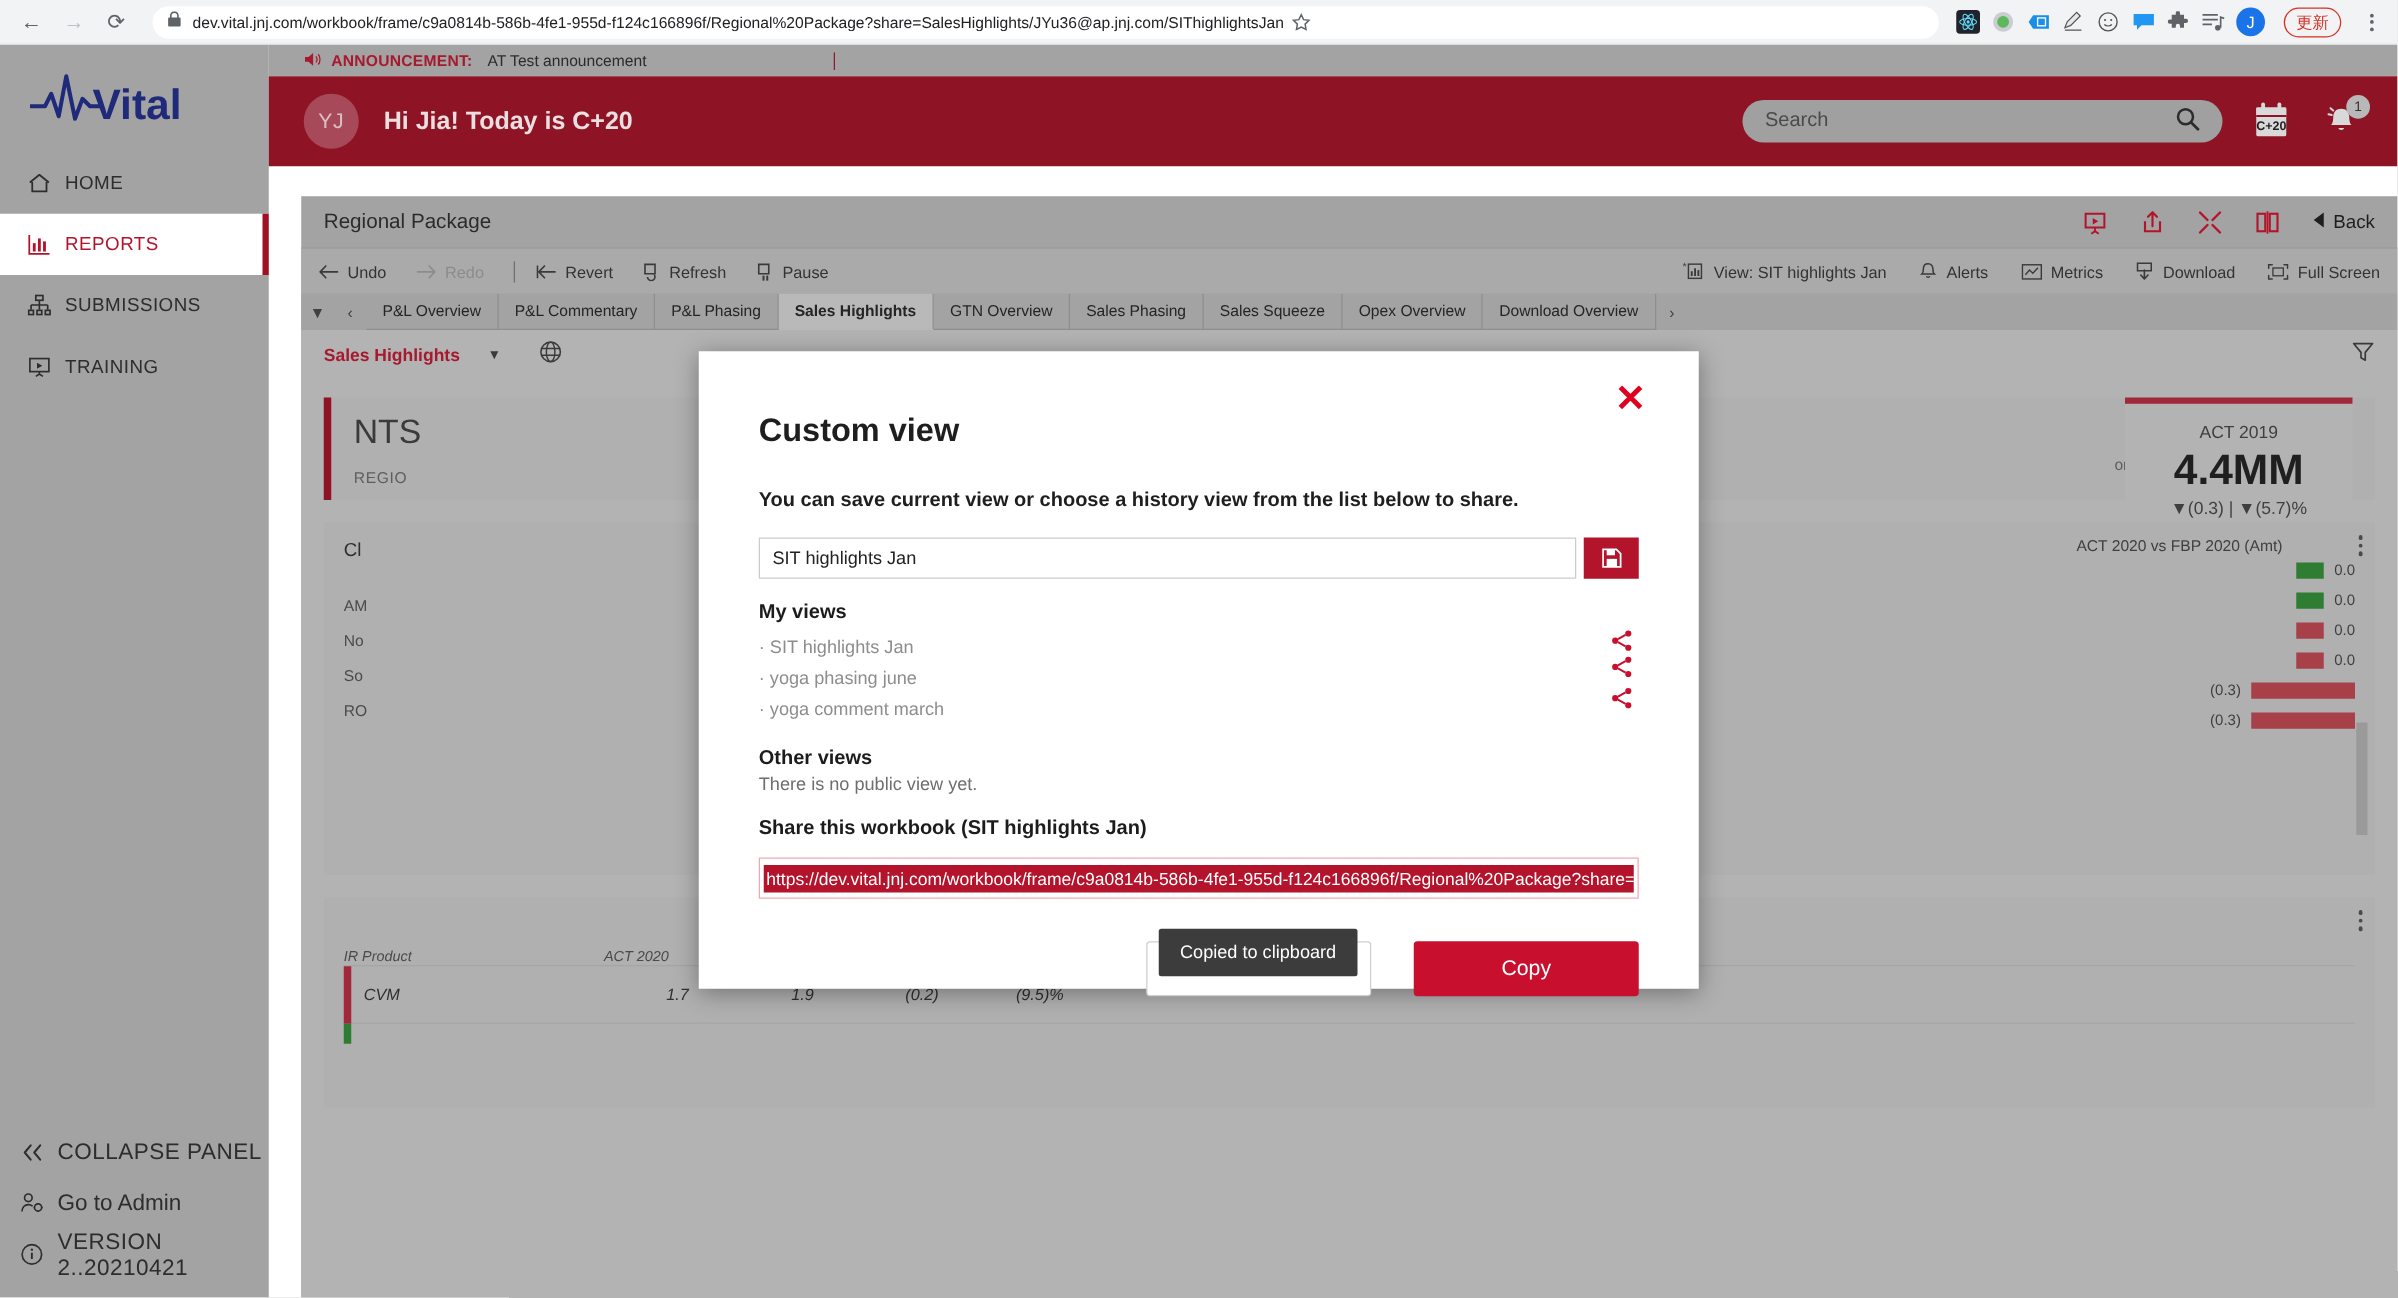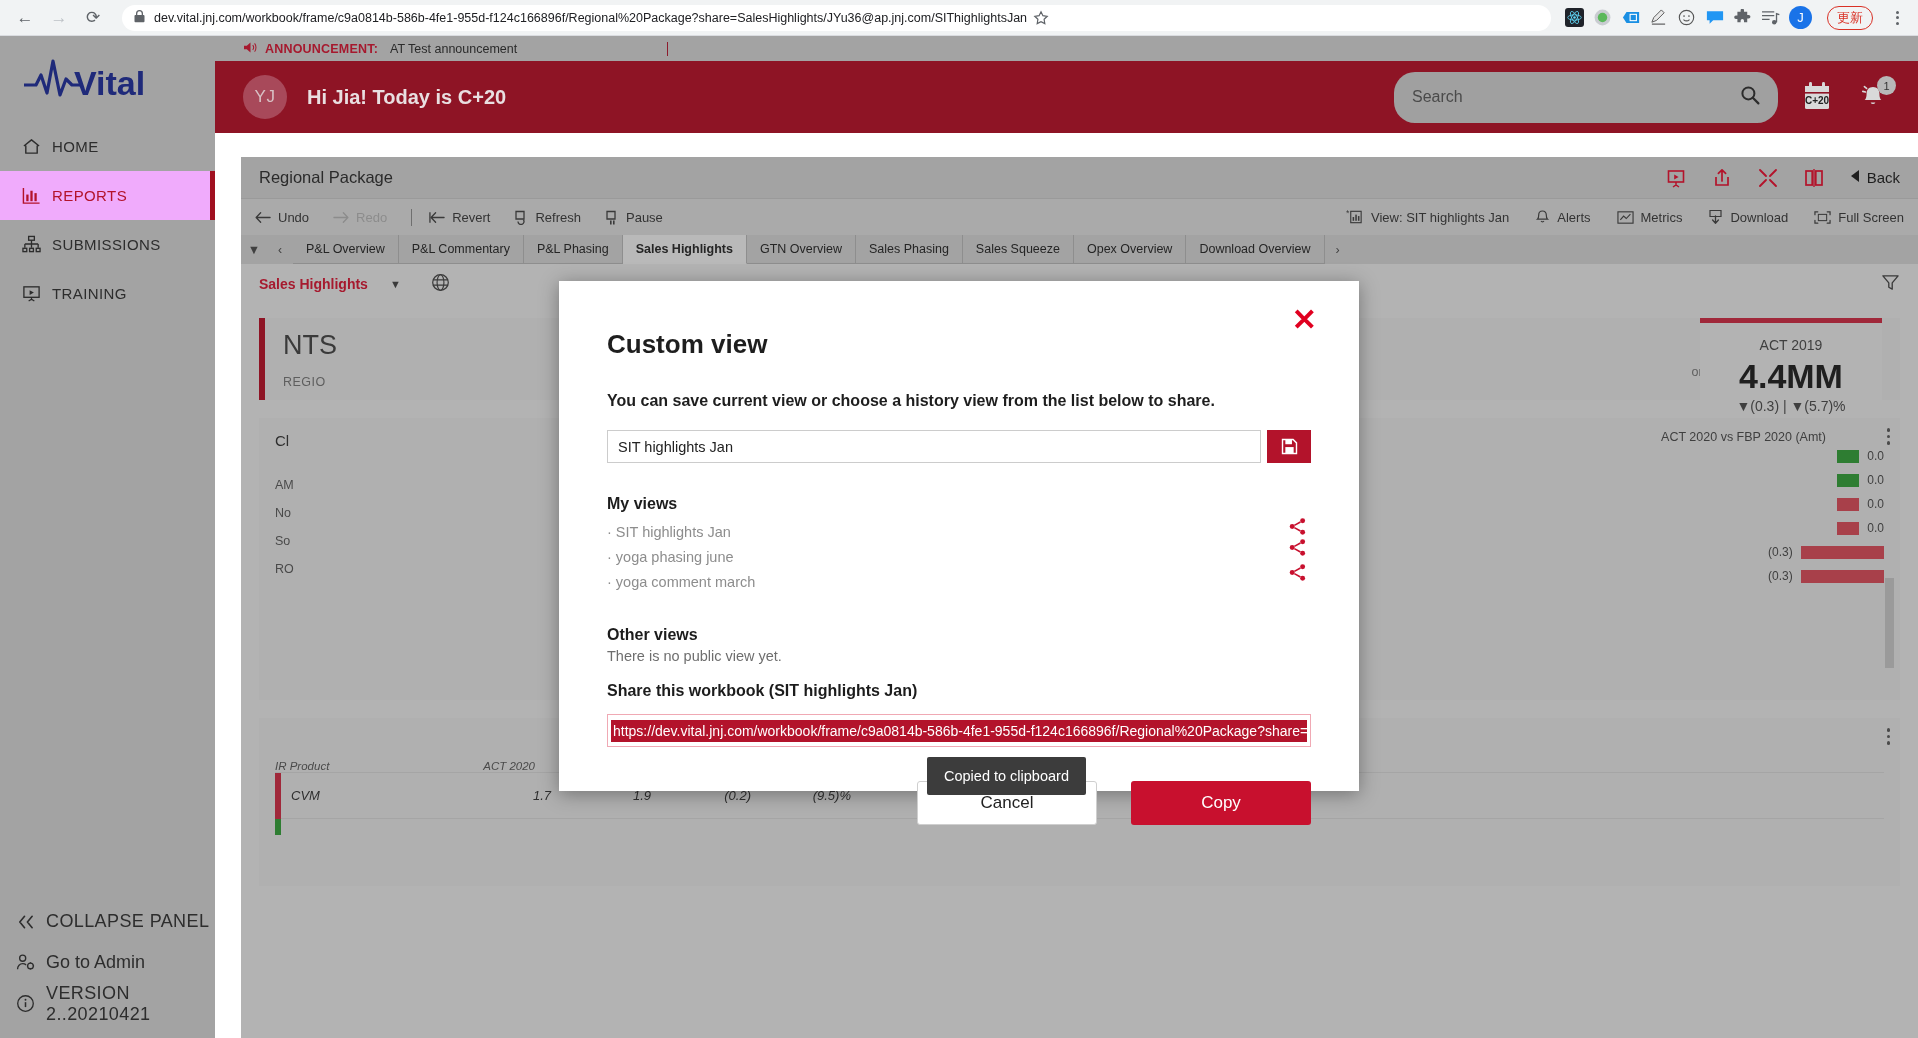--- a/index.html
+++ b/index.html
@@ -55,21 +55,21 @@
   .sidebar {
     position: absolute; left: 0; top: 36px; width: 215px; height: 1002px;
     background: #a3a3a3; color: #2b2b2b;
   }
   .logo-wrap { height: 86px; display: flex; align-items: center; padding-left: 22px; }
   .logo-svg { display: block; }
   .side-item {
     height: 49px; display: flex; align-items: center; padding-left: 22px;
     font-size: 15px; letter-spacing: .4px; color: #2d2d2d;
   }
-  .side-item.active { background: #f0abfc; color: #b3132b; position: relative; }
+  .side-item.active { background: #ffffff; color: #b3132b; position: relative; }
   .side-item.active::after {
     content: ""; position: absolute; right: 0; top: 0; bottom: 0; width: 5px; background: #a01020;
   }
   .side-ico { width: 30px; display: flex; align-items: center; flex-shrink: 0; }
   .side-bottom { position: absolute; bottom: 0; left: 0; width: 100%; padding-bottom: 14px; }
   .side-bottom .side-item { height: 41px; font-size: 18px; padding-left: 16px; }
   .side-bottom .mixed { letter-spacing: 0; }
 
   
   .announce {
@@ -89,21 +89,21 @@
     background: #8e1425; display: flex; align-items: center; padding: 0 28px;
   }
   .avatar {
     width: 44px; height: 44px; border-radius: 50%; background: #a8495a;
     color: #d8c1c5; display: flex; align-items: center; justify-content: center;
     font-size: 17px; letter-spacing: .5px; flex-shrink: 0;
   }
   .greeting { color: #e9dfe1; font-size: 20px; font-weight: bold; margin-left: 20px; }
   .topbar-right { margin-left: auto; display: flex; align-items: center; gap: 22px; }
   .searchbox {
-    width: 384px; height: 51px; border-radius: 21px; background: #a0a0a0;
+    width: 384px; height: 34px; border-radius: 21px; background: #a0a0a0;
     display: flex; align-items: center; padding: 0 18px;
   }
   .searchbox input {
     flex: 1; border: none; background: transparent; outline: none;
     font-size: 16px; color: #3c3c3c; font-family: "Liberation Sans", sans-serif;
   }
   .searchbox input::placeholder { color: #4a4a4a; }
   .cal-ico { position: relative; width: 34px; height: 34px; }
   .bell-wrap { position: relative; width: 34px; height: 34px; }
   .badge {
@@ -231,21 +231,21 @@
   .name-row { display: flex; margin-top: 20px; }
   .name-input {
     flex: 1; height: 33px; border: 1px solid #ccc; padding: 0 10px;
     font-size: 14.5px; color: #222; font-family: "Liberation Sans", sans-serif; outline: none;
   }
   .save-btn {
     width: 44px; height: 33px; background: #b3132b; margin-left: 6px;
     display: flex; align-items: center; justify-content: center;
   }
 
-  .sec-head { font-size: 16px; font-weight: bold; color: #1c1c1c; margin-top: 32px; }
+  .sec-head { font-size: 16px; font-weight: bold; color: #1c1c1c; margin-top: 18px; }
   .views-list { position: relative; margin-top: 6px; }
   .view-row { display: flex; align-items: center; height: 25px; }
   .view-name { font-size: 14.5px; color: #8d8d8d; }
   .share-ico { position: absolute; right: 4px; }
   .no-public { font-size: 14.5px; color: #6e6e6e; margin-top: 4px; }
 
   .toast {
     position: absolute; left: 320px; top: 238px; background: #3c3c3c; color: #fff;
     font-size: 14.5px; padding: 11px 17px; border-radius: 2px; white-space: nowrap;
   }

